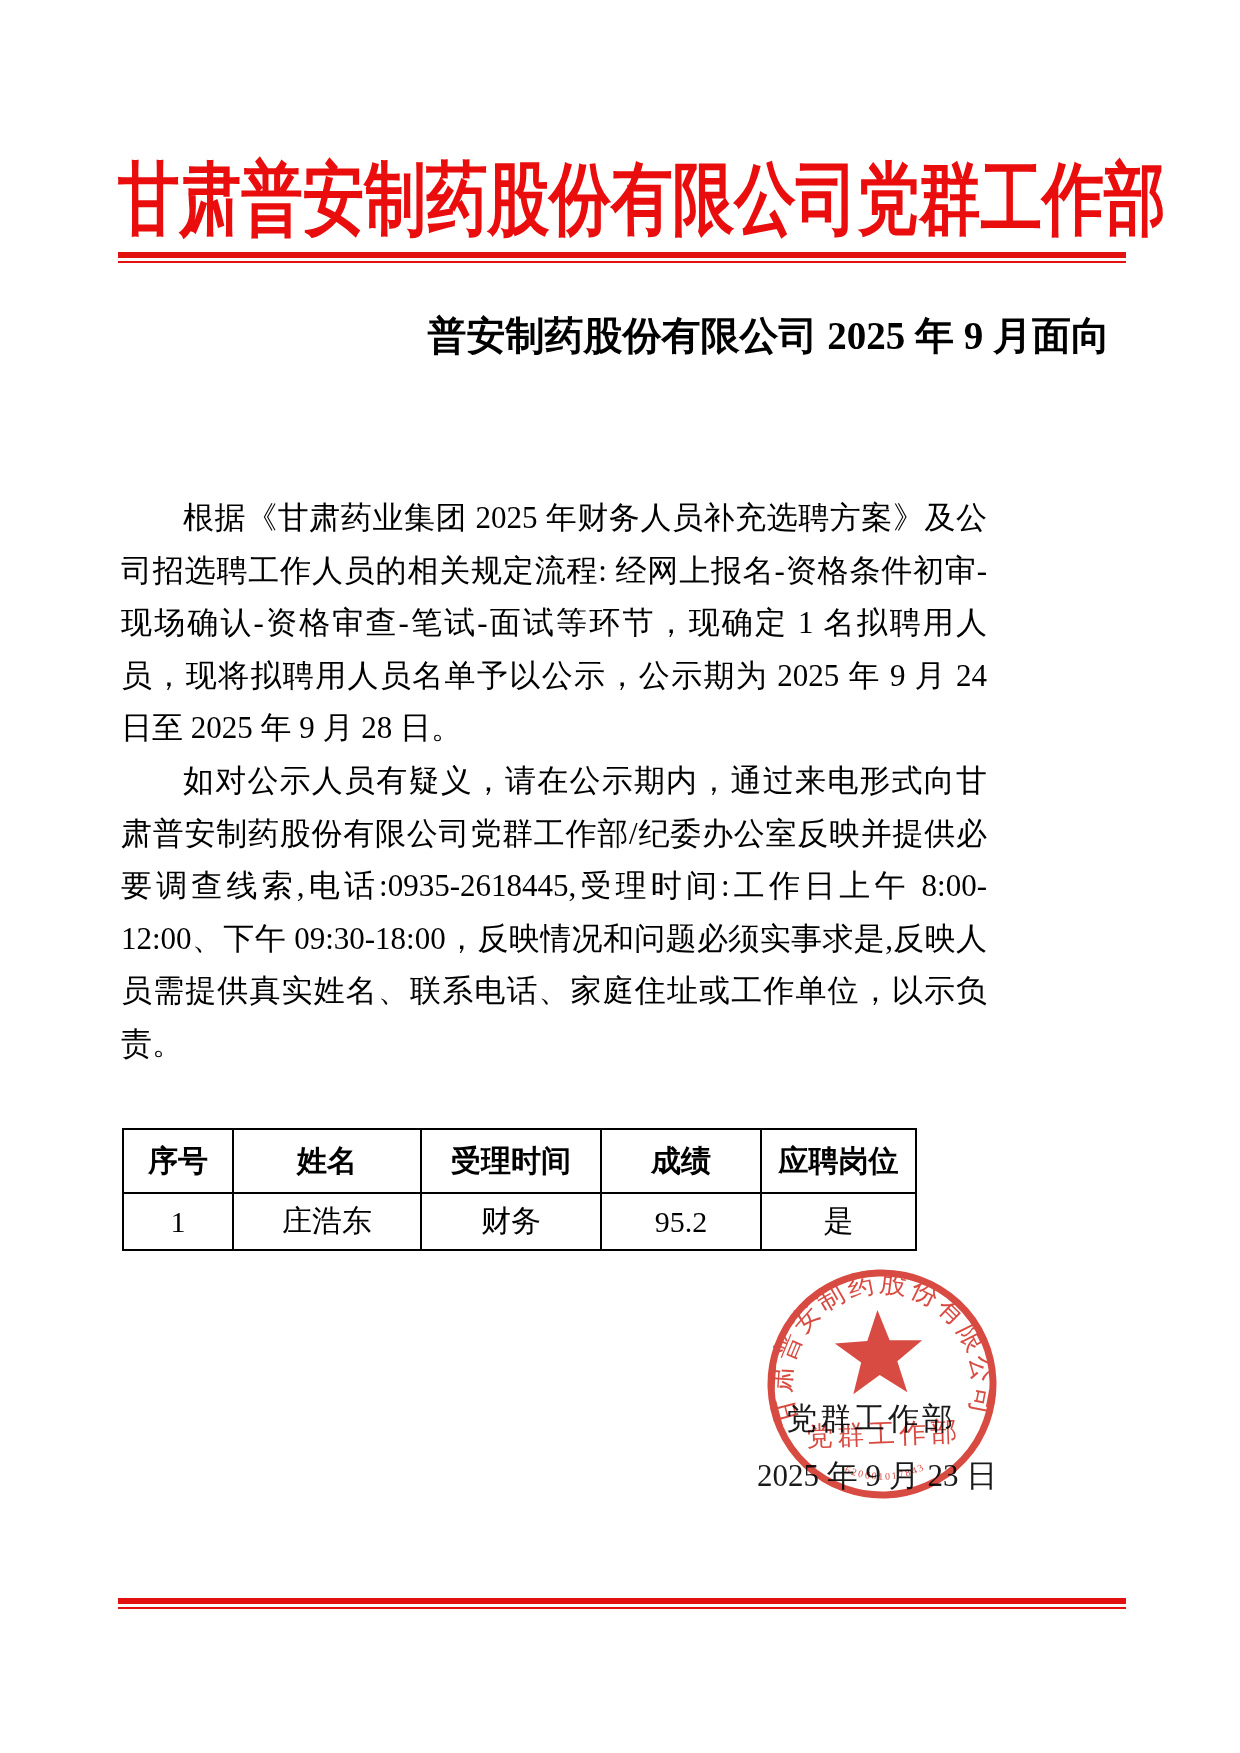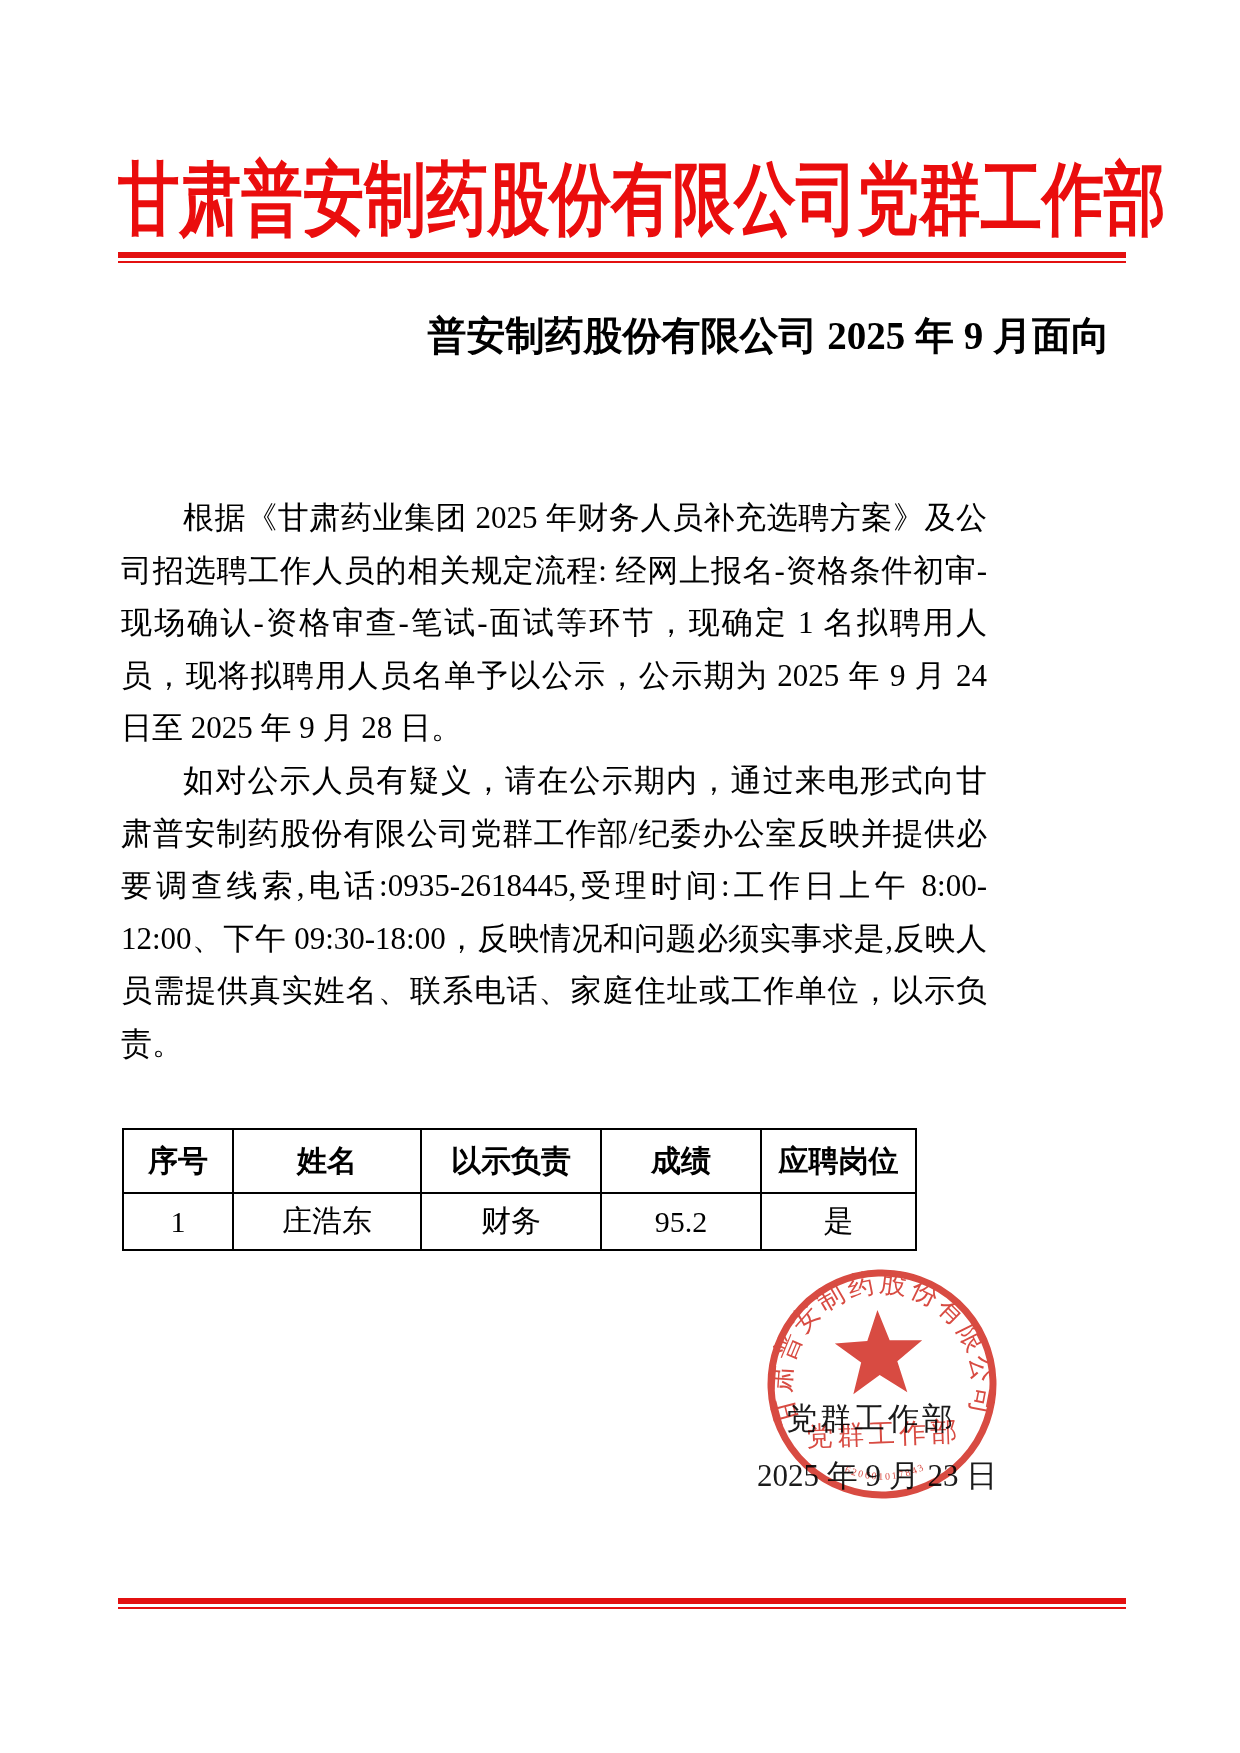--- a/index.html
+++ b/index.html
@@ -99,21 +99,21 @@
       <col style="width:110px">
         <col style="width:188px">
         <col style="width:180px">
       <col style="width:160px">
         <col style="width:155px">
     </colgroup>
     <tbody>
         <tr>
       <th>序号</th>
       <th>姓名</th>
-      <th>以示负责</th>
+      <th>受理时间</th>
       <th>成绩</th>
       <th>应聘岗位</th>
     </tr>
     <tr>
       <td>1</td>
       <td>庄浩东</td>
       <td>财务</td>
       <td>95.2</td>
       <td>是</td>
     </tr>

